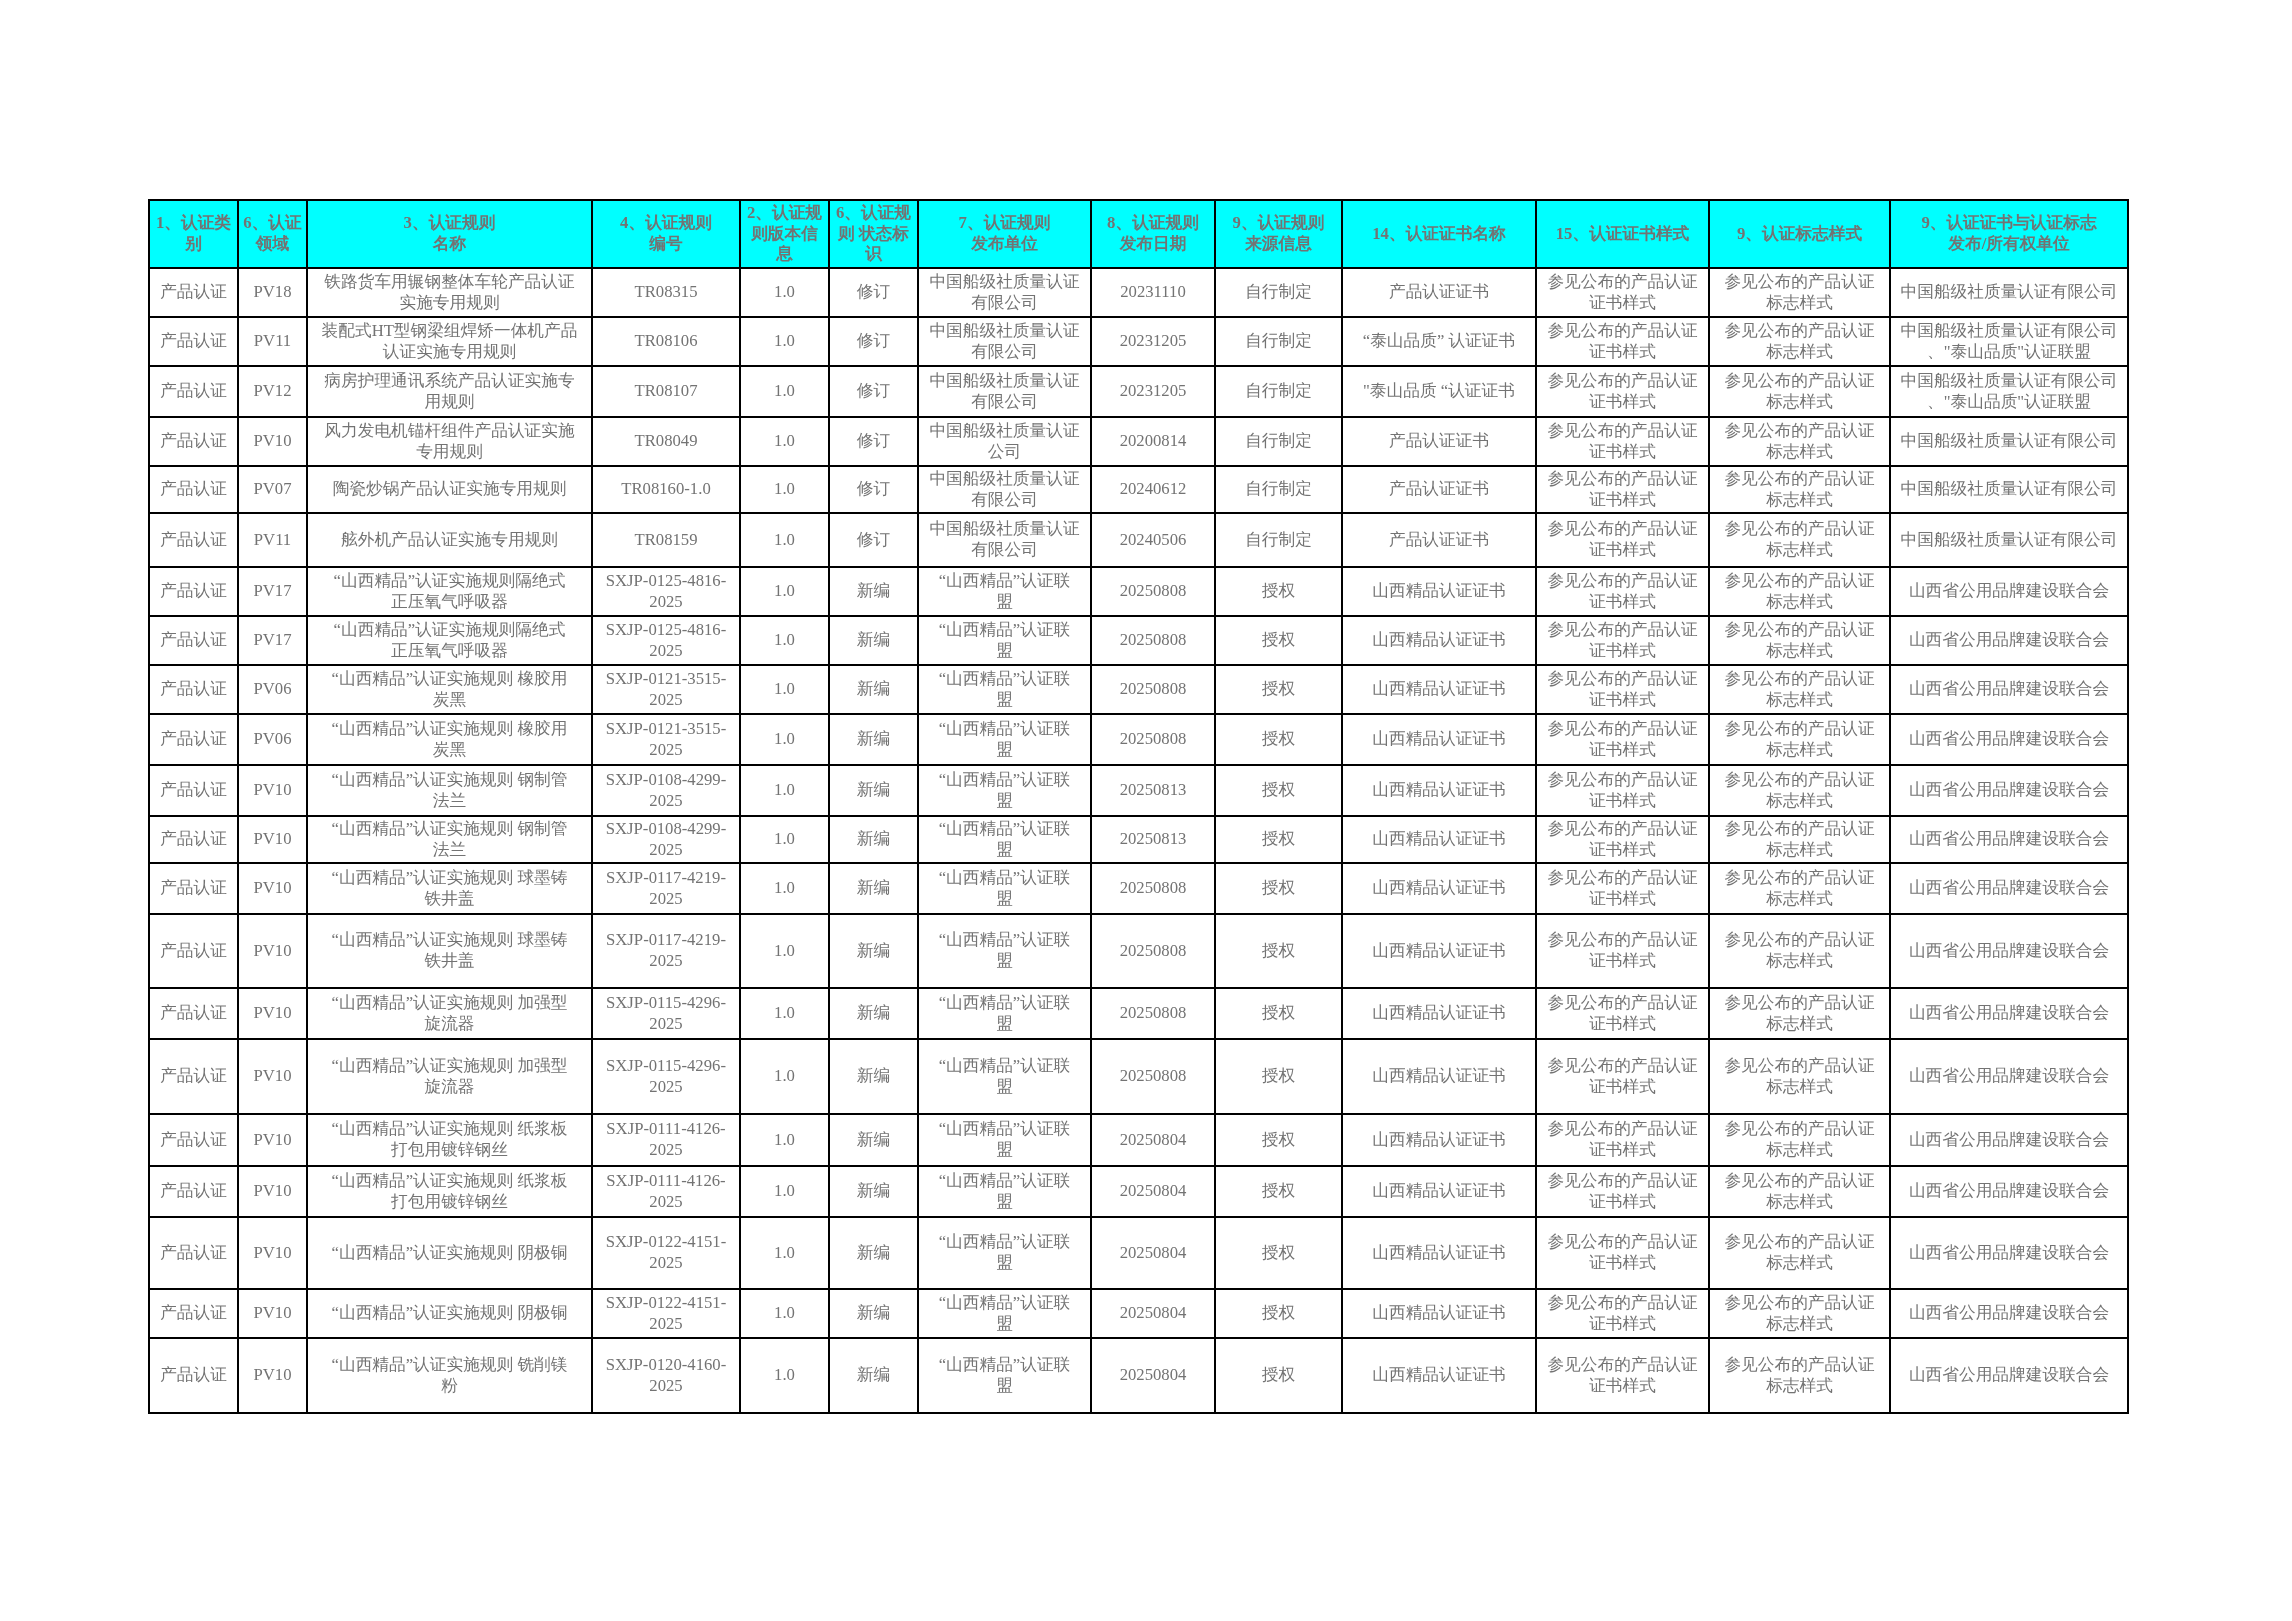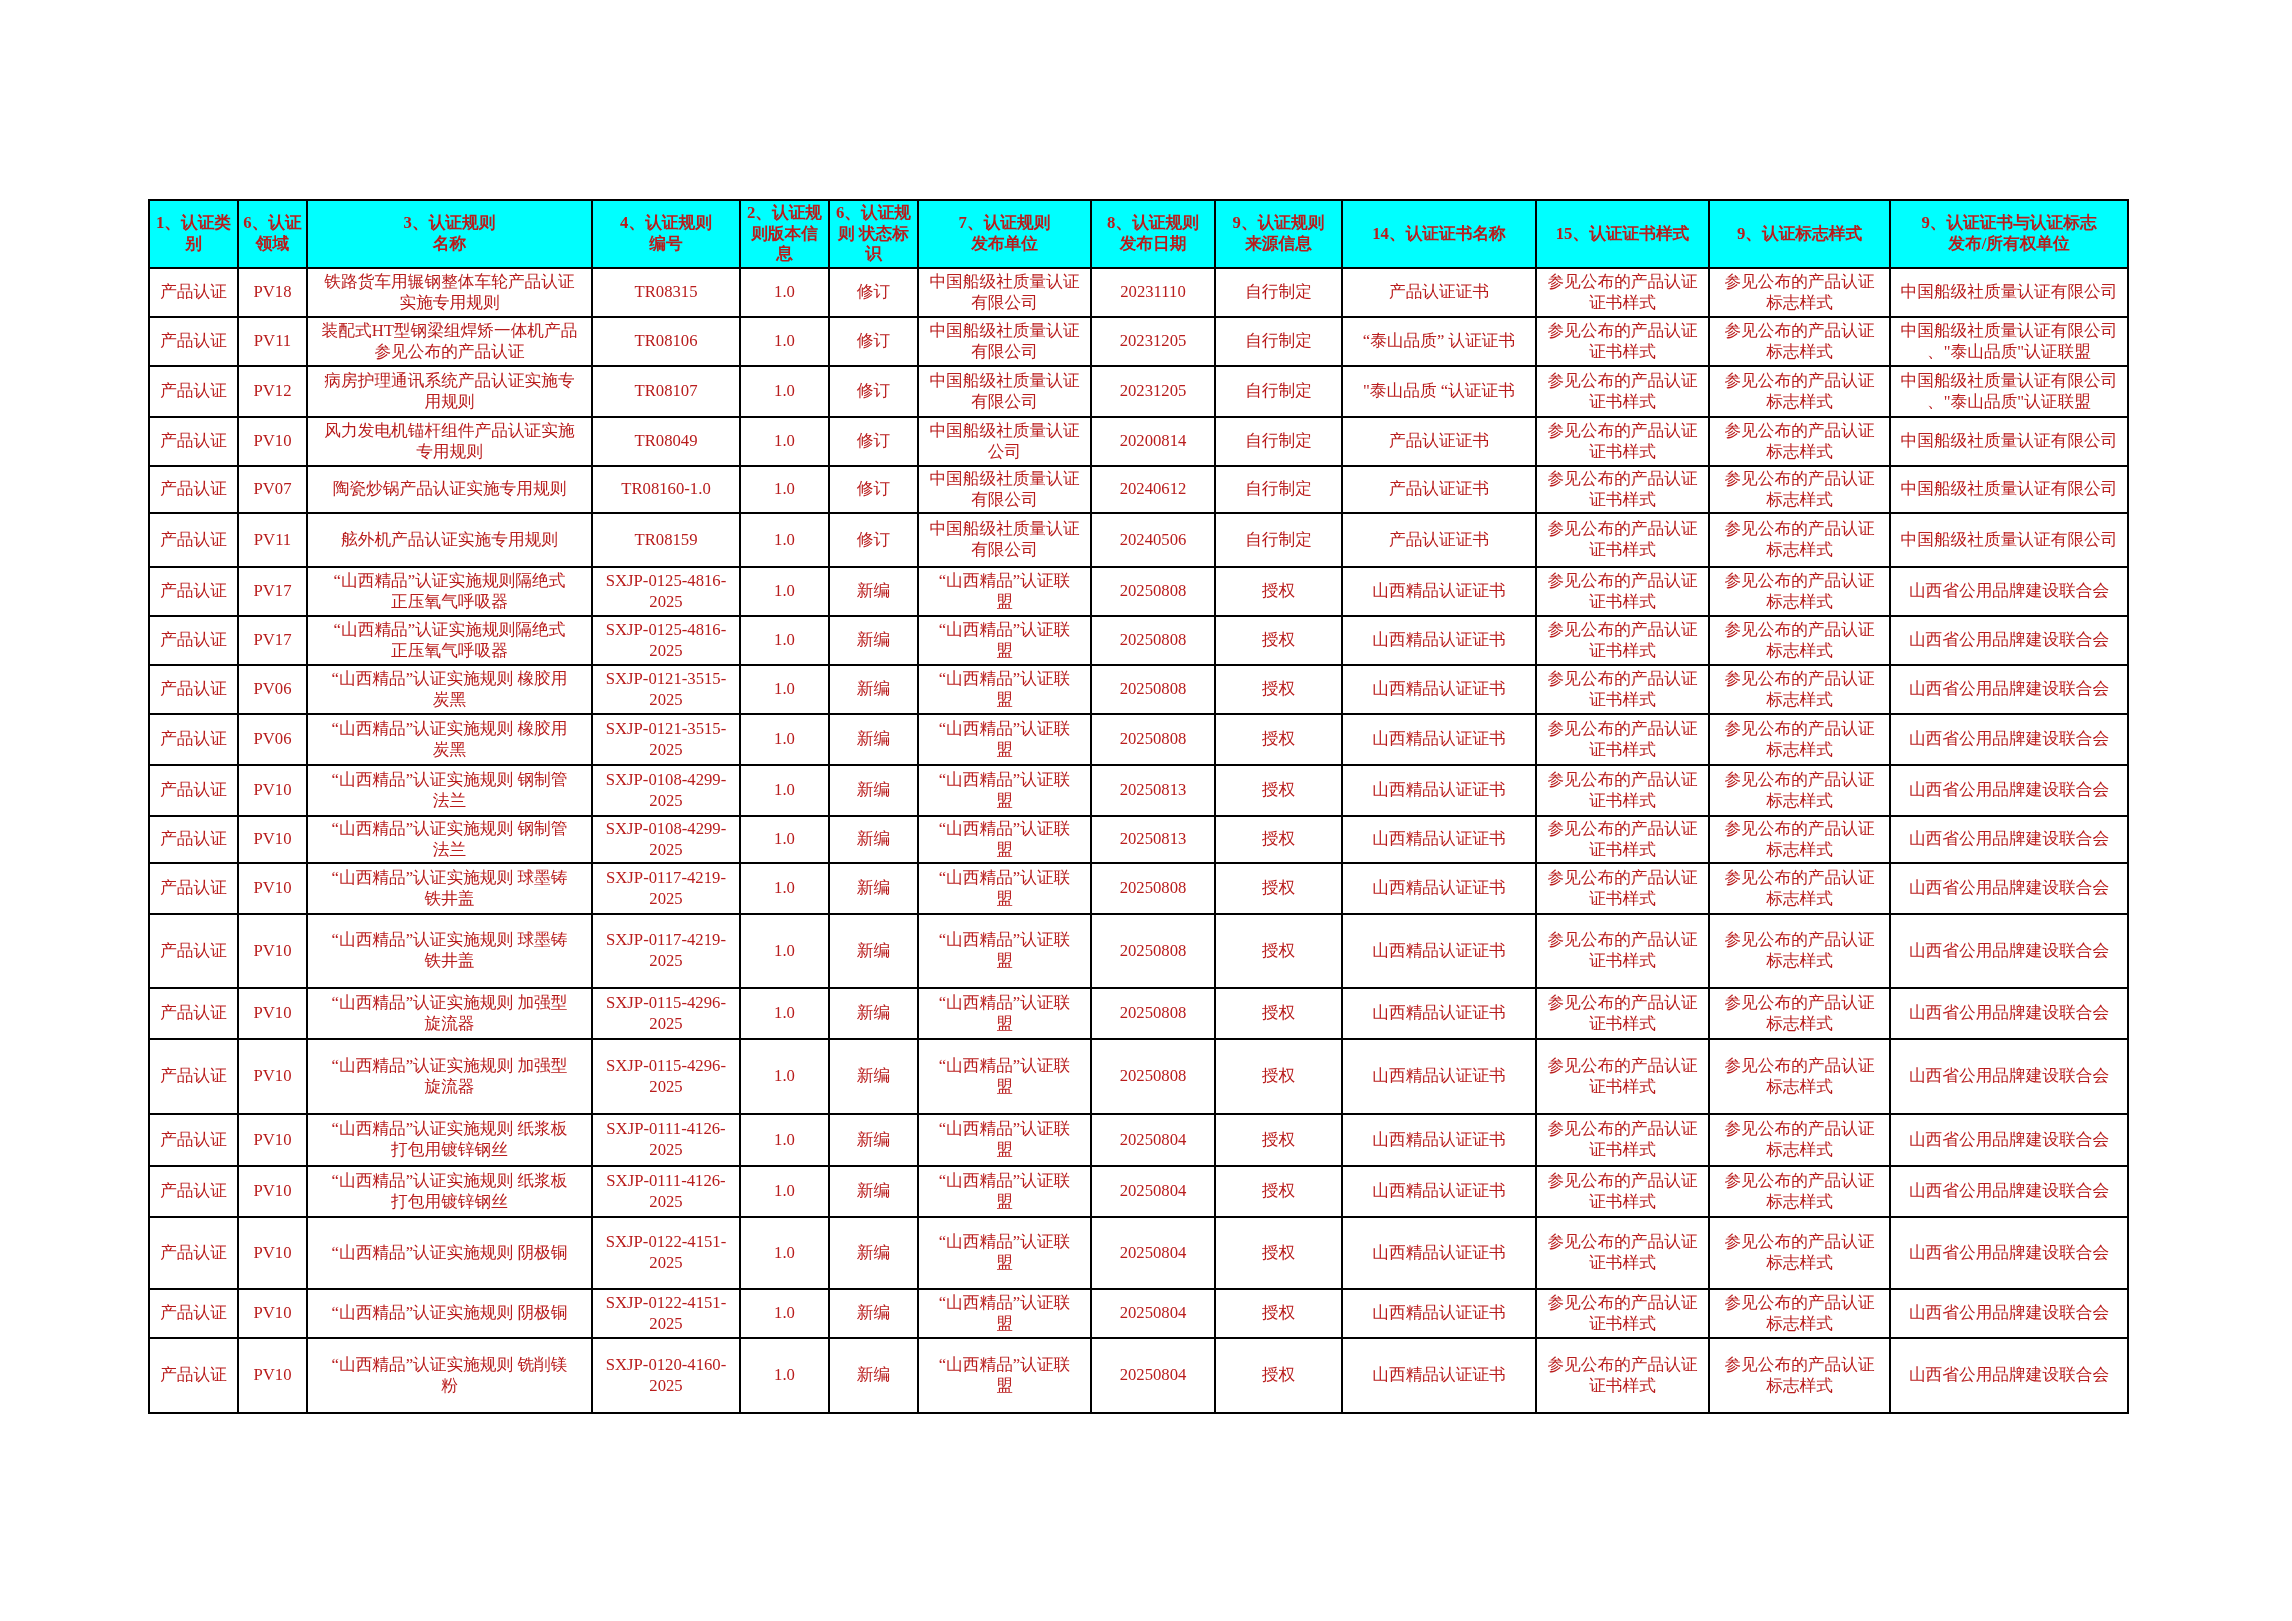--- a/index.html
+++ b/index.html
@@ -7,21 +7,21 @@
     padding: 0;
     background: #ffffff;
   }
   .page {
     position: relative;
     width: 2293px;
     height: 1591px;
     background: #ffffff;
     overflow: hidden;
     font-family: "Liberation Serif", "DejaVu Serif", serif;
-    color: #b91c1c;
+    color: #737373;
   }
   table.cert-table {
     position: absolute;
     left: 148px;
     top: 199px;
     border-collapse: collapse;
     table-layout: fixed;
     border: 2.9px solid #000000;
   }
   table.cert-table th,
@@ -111,21 +111,21 @@
           <td>参见公布的产品认证
 证书样式</td>
           <td>参见公布的产品认证
 标志样式</td>
           <td>中国船级社质量认证有限公司</td>
         </tr>
         <tr style="height: 49px;">
           <td>产品认证</td>
           <td>PV11</td>
           <td>装配式HT型钢梁组焊矫一体机产品
-参见公布的产品认证</td>
+认证实施专用规则</td>
           <td>TR08106</td>
           <td>1.0</td>
           <td>修订</td>
           <td>中国船级社质量认证
 有限公司</td>
           <td>20231205</td>
           <td>自行制定</td>
           <td>“泰山品质” 认证证书</td>
           <td>参见公布的产品认证
 证书样式</td>

